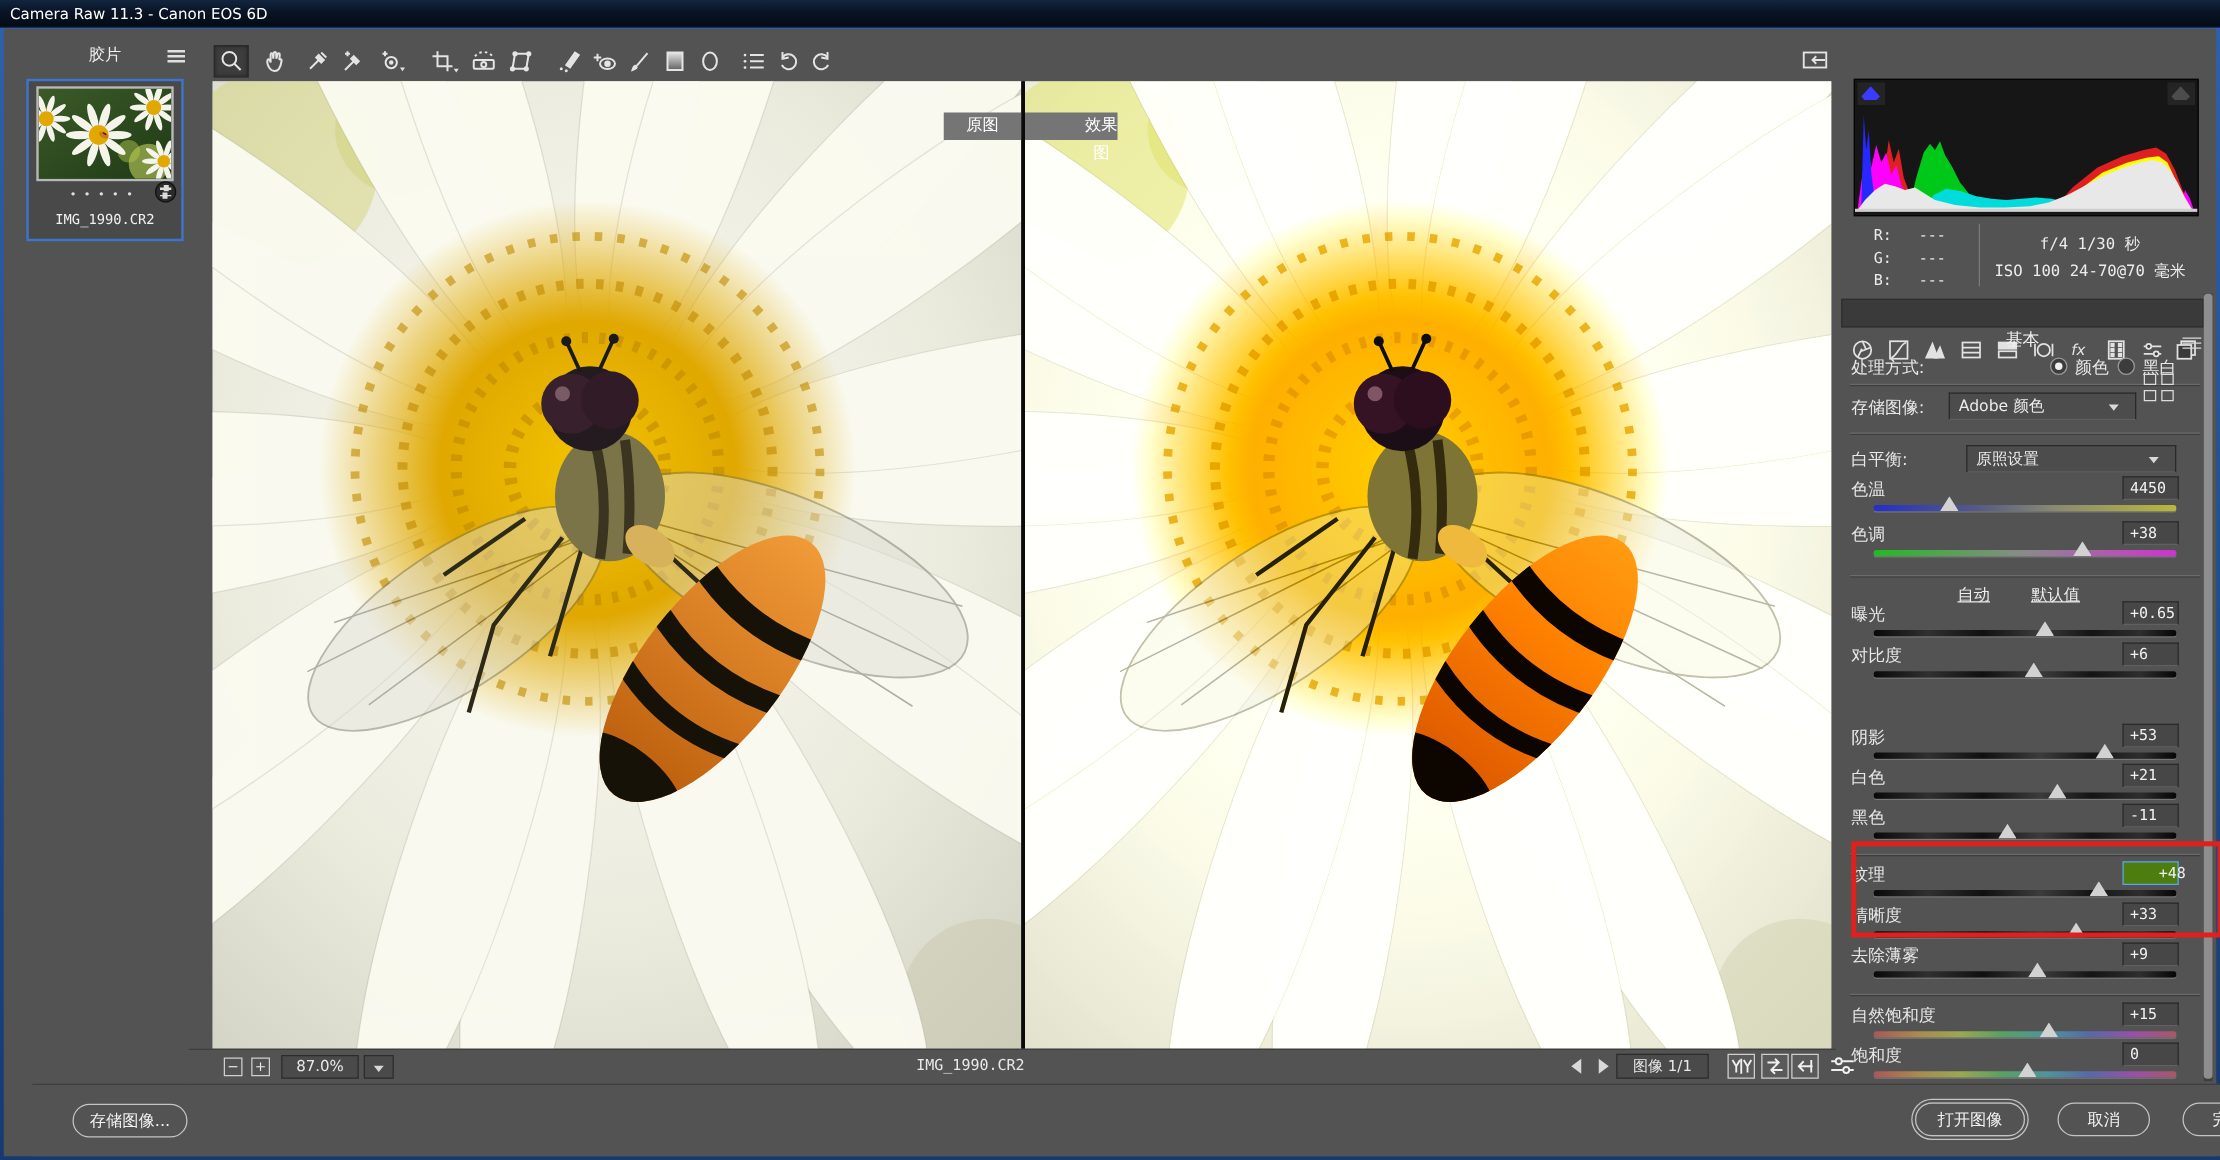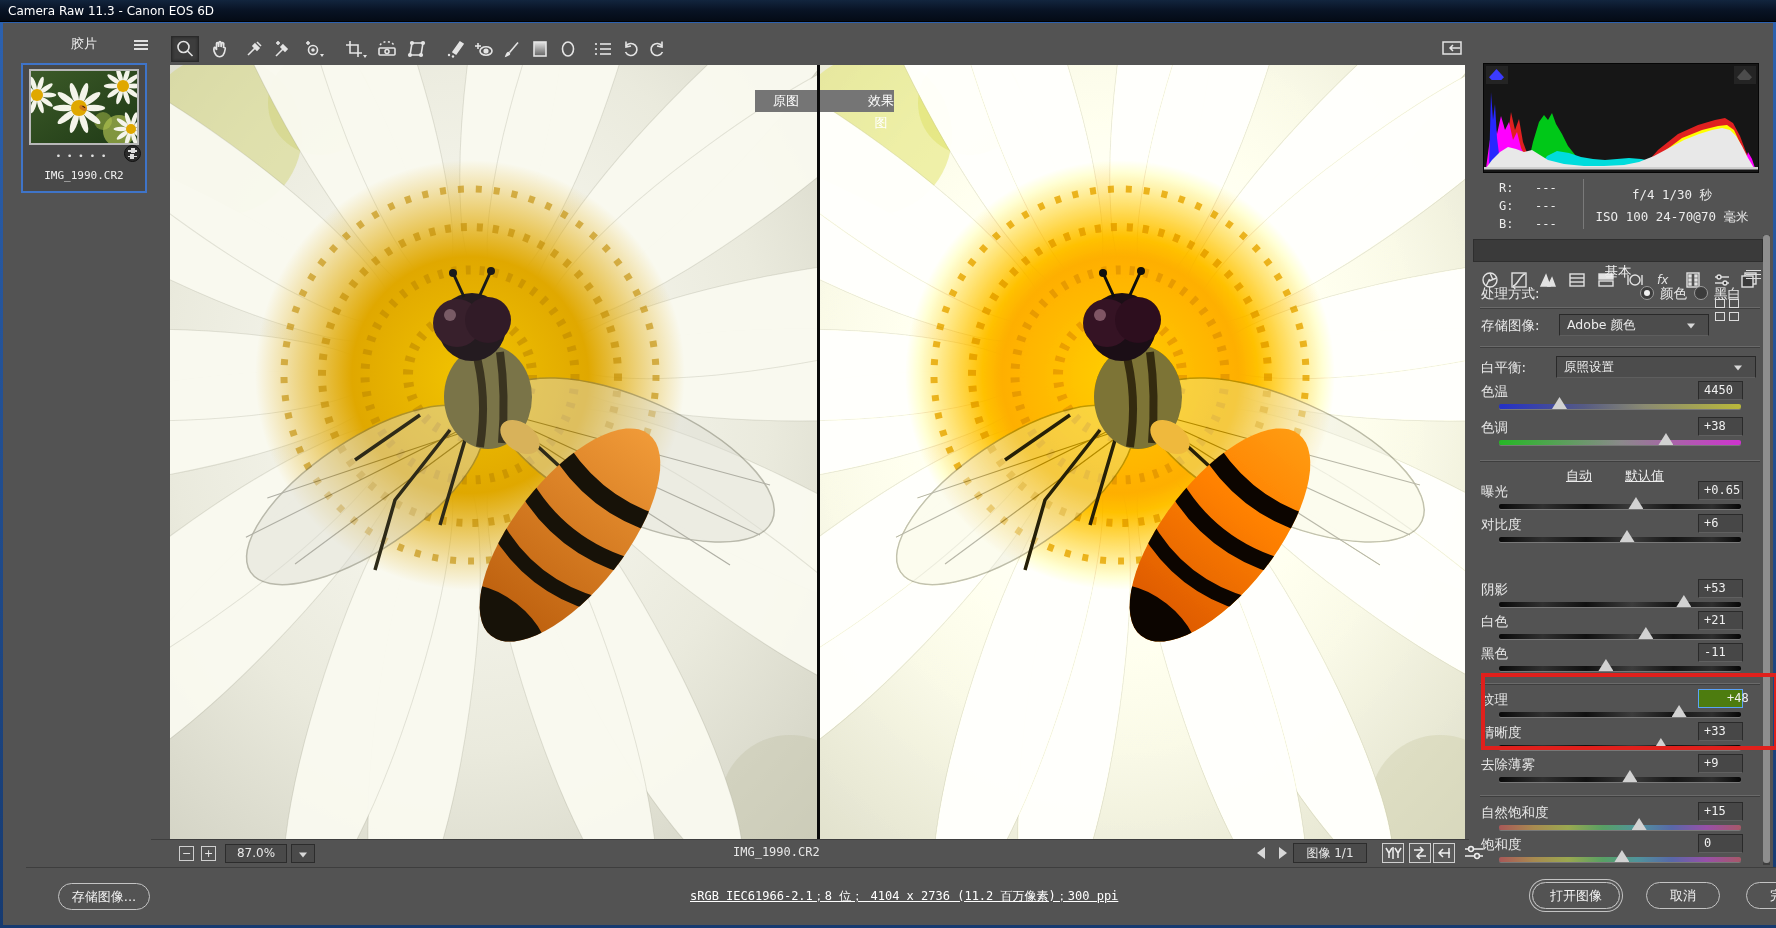--- a/index.html
+++ b/index.html
@@ -622,21 +622,21 @@
       </div>
       <div id="profile-grid" class="abs">
         <i style="left:0;top:0"></i>
           <i style="left:14px;top:0"></i>
           <i style="left:0;top:13px"></i>
           <i style="left:14px;top:13px"></i>
       </div>
       <div class="hdiv" style="top:311px"></div>
 
       <span class="plabel" style="left:11px;top:324px">白平衡:</span>
-      <div class="dropdown" style="left:86px;top:321px;width:200px">
+      <div class="dropdown" style="left:103px;top:321px;width:168px">
         <span>原照设置</span><span class="chev"></span>
       </div>
 
       <div class="slider-row" style="top:348px">
         <span class="slabel">色温</span>
         <span class="sval">4450</span>
         <div class="track temp"></div>
           <div class="thumb" style="left: 71px;"></div>
       </div>
       <div class="slider-row" style="top:384px">
@@ -716,21 +716,20 @@
 
       <div id="rscroll" class="abs">
           <div id="rscroll-thumb"></div>
         </div>
     </div>
 
     <div id="annotation-rect" class="abs"></div>
 
     <div id="bottombar" class="abs">
       <button class="pill" id="save-btn">存储图像...</button>
-      <span id="wf-link" class="abs">sRGB IEC61966-2.1；8 位；  4104 x 2736 (11.2 百万像素)；300 ppi</span>
       <button class="pill" id="open-btn">打开图像</button>
       <button class="pill" id="cancel-btn">取消</button>
       <button class="pill" id="done-btn">完成</button>
       <div id="grip" class="abs">
         <i style="right:0;bottom:0"></i>
           <i style="right:4px;bottom:0"></i>
           <i style="right:8px;bottom:0"></i>
           <i style="right:0;bottom:4px"></i>
           <i style="right:4px;bottom:4px"></i>
           <i style="right:0;bottom:8px"></i>

